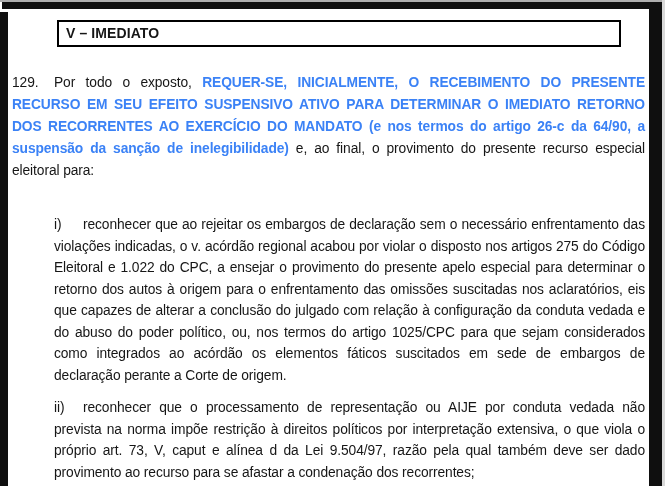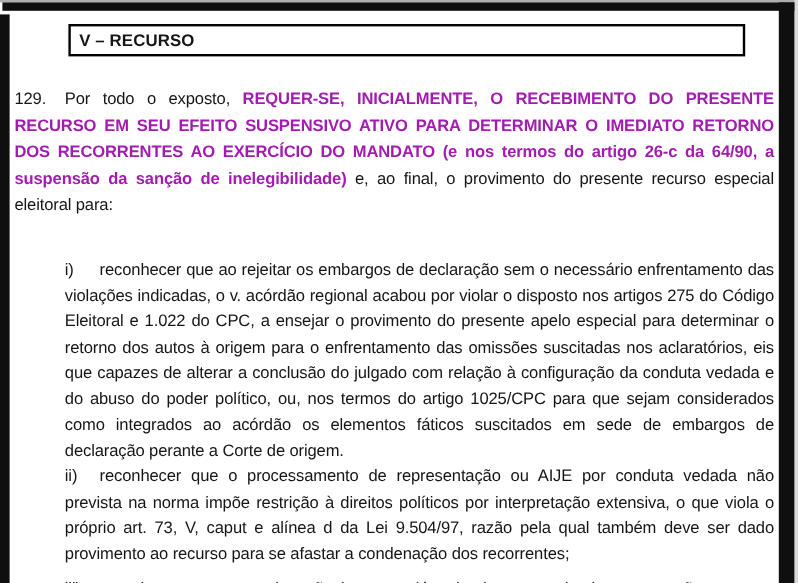--- a/index.html
+++ b/index.html
@@ -31,42 +31,42 @@
     letter-spacing:0.1px;
   }
 
   .para, .item {
     font-size:13.8px;
     letter-spacing:-0.1px;
     text-align:justify;
     margin:0;
   }
   .para-129 { margin-top:25px; line-height:22px; }
-  .para-129 b { color:#a21caf; }
+  .para-129 b { color:#3b82f6; }
   .num { display:inline-block; width:42px; }
 
   .item { margin-left:42px; line-height:21.5px; }
   .item-1 { margin-top:32px; }
-  .item-2 { }
+  .item-2 { margin-top:11px; }
   .item-3 { margin-top:8px; }
   .item-label { display:inline-block; width:29px; }
 </style>
 </head>
 <body>
 
 <div class="page">
   <div class="edge-top"></div>
   <div class="edge-right"></div>
   <div class="bar-top"></div>
   <div class="bar-left"></div>
   <div class="bar-right"></div>
 
   <div class="content">
 
-    <div class="header-box"><span>V – RECURSO</span></div>
+    <div class="header-box"><span>V – IMEDIATO</span></div>
 
     <p class="para para-129"><span class="num">129.</span><span>Por todo o exposto, </span><b>REQUER-SE, INICIALMENTE, O RECEBIMENTO DO PRESENTE RECURSO EM SEU EFEITO SUSPENSIVO ATIVO PARA DETERMINAR O IMEDIATO RETORNO DOS RECORRENTES AO EXERCÍCIO DO MANDATO (e nos termos do artigo 26-c da 64/90, a suspensão da sanção de inelegibilidade)</b><span> e, ao final, o provimento do presente recurso especial eleitoral para:</span></p>
 
     <p class="item item-1"><span class="item-label">i)</span><span>reconhecer que ao rejeitar os embargos de declaração sem o necessário enfrentamento das violações indicadas, o v. acórdão regional acabou por violar o disposto nos artigos 275 do Código Eleitoral e 1.022 do CPC, a ensejar o provimento do presente apelo especial para determinar o retorno dos autos à origem para o enfrentamento das omissões suscitadas nos aclaratórios, eis que capazes de alterar a conclusão do julgado com relação à configuração da conduta vedada e do abuso do poder político, ou, nos termos do artigo 1025/CPC para que sejam considerados como integrados ao acórdão os elementos fáticos suscitados em sede de embargos de declaração perante a Corte de origem.</span></p>
 
     <p class="item item-2"><span class="item-label">ii)</span><span>reconhecer que o processamento de representação ou AIJE por conduta vedada não prevista na norma impõe restrição à direitos políticos por interpretação extensiva, o que viola o próprio art. 73, V, caput e alínea d da Lei 9.504/97, razão pela qual também deve ser dado provimento ao recurso para se afastar a condenação dos recorrentes;</span></p>
 
     <p class="item item-3"><span class="item-label">iii)</span><span>reconhecer que a condenação imposta além de desamparada de provas, não encontra amparo na legislação de regência e se conforma, em verdade, reiterada vênia, como</span></p>
 
   </div>

